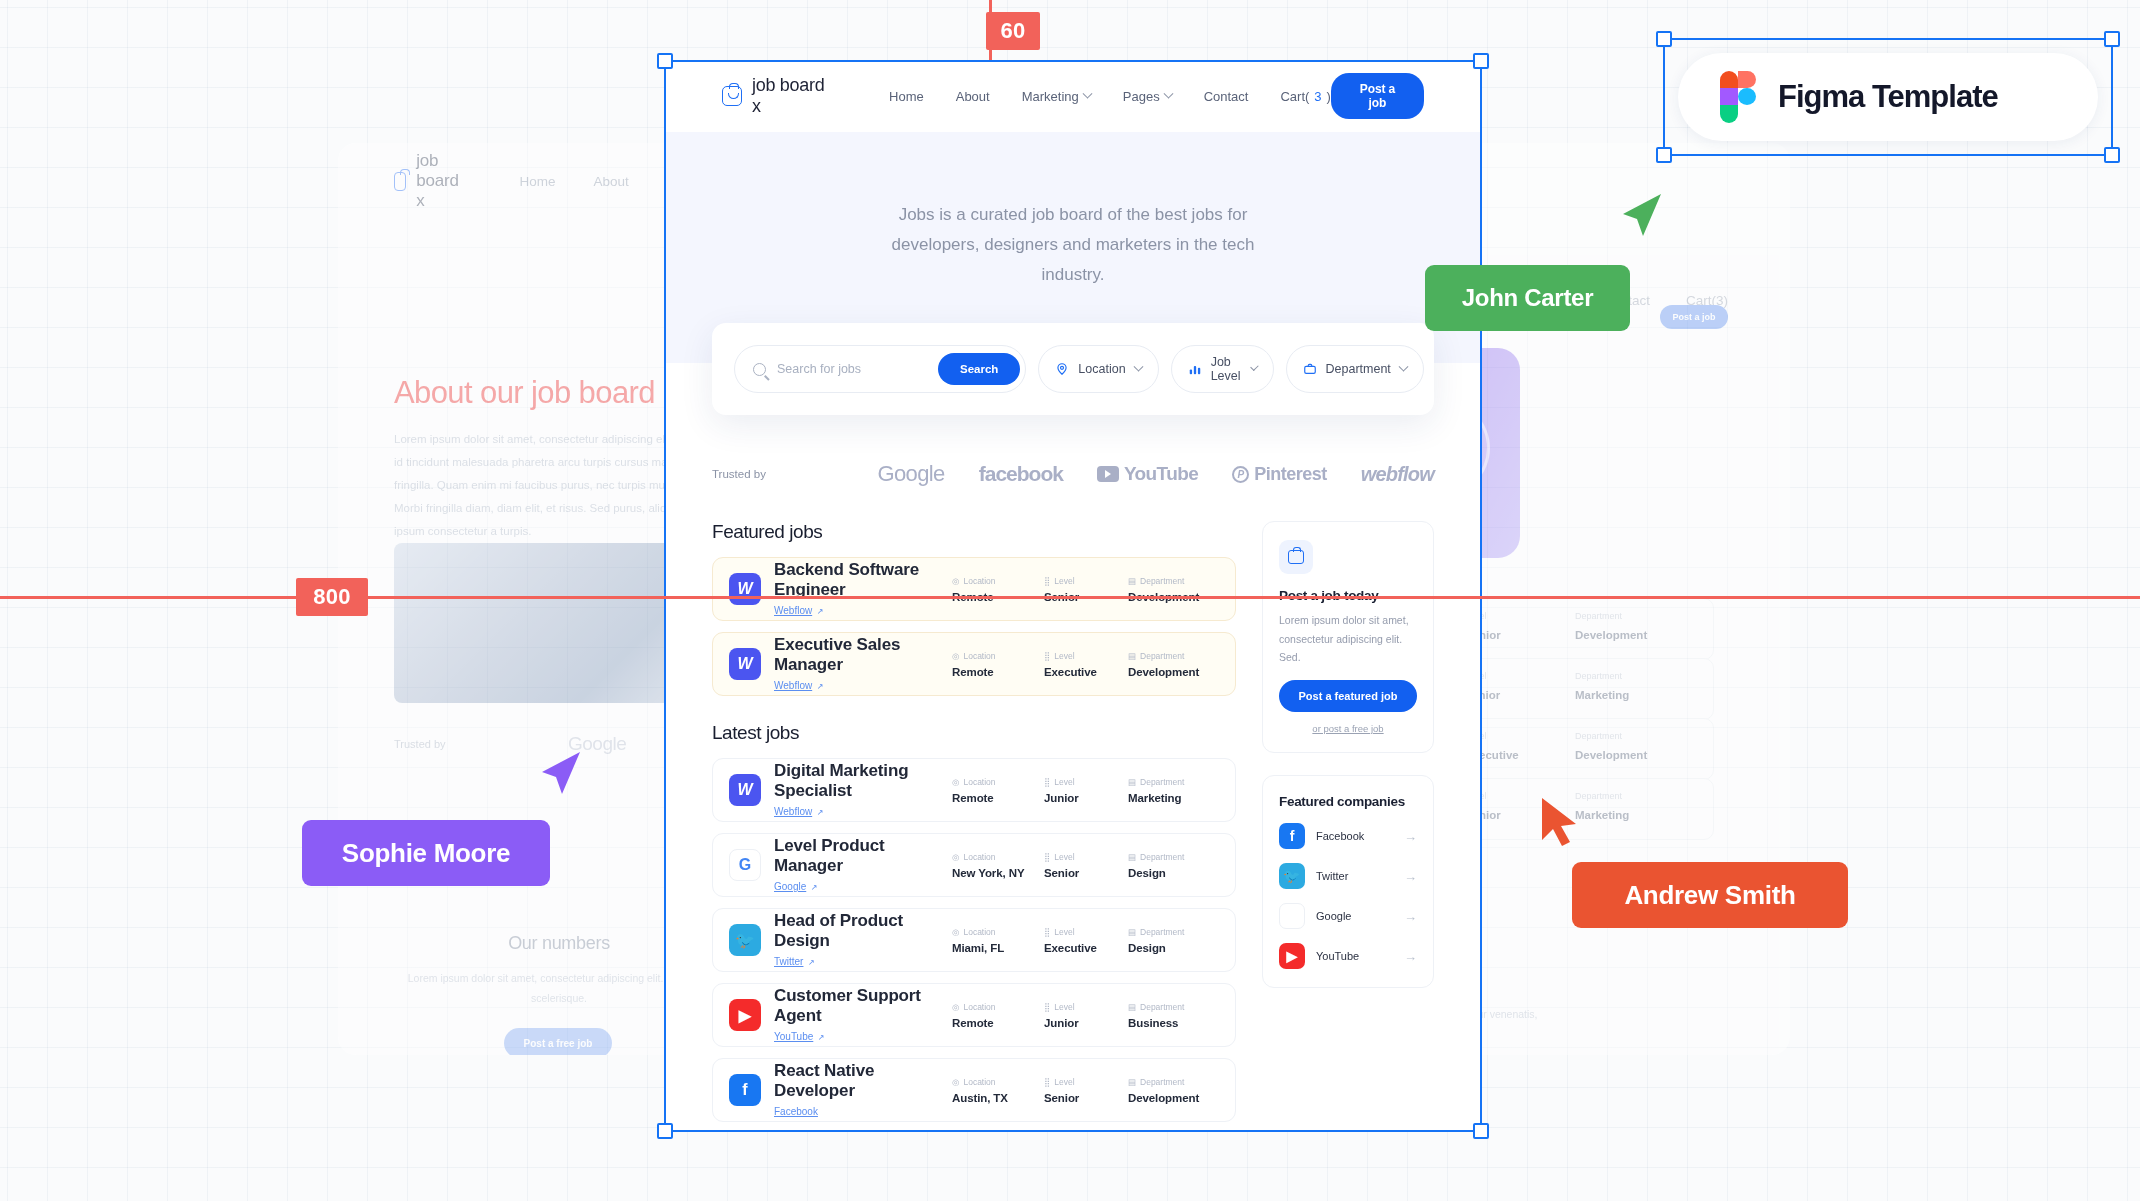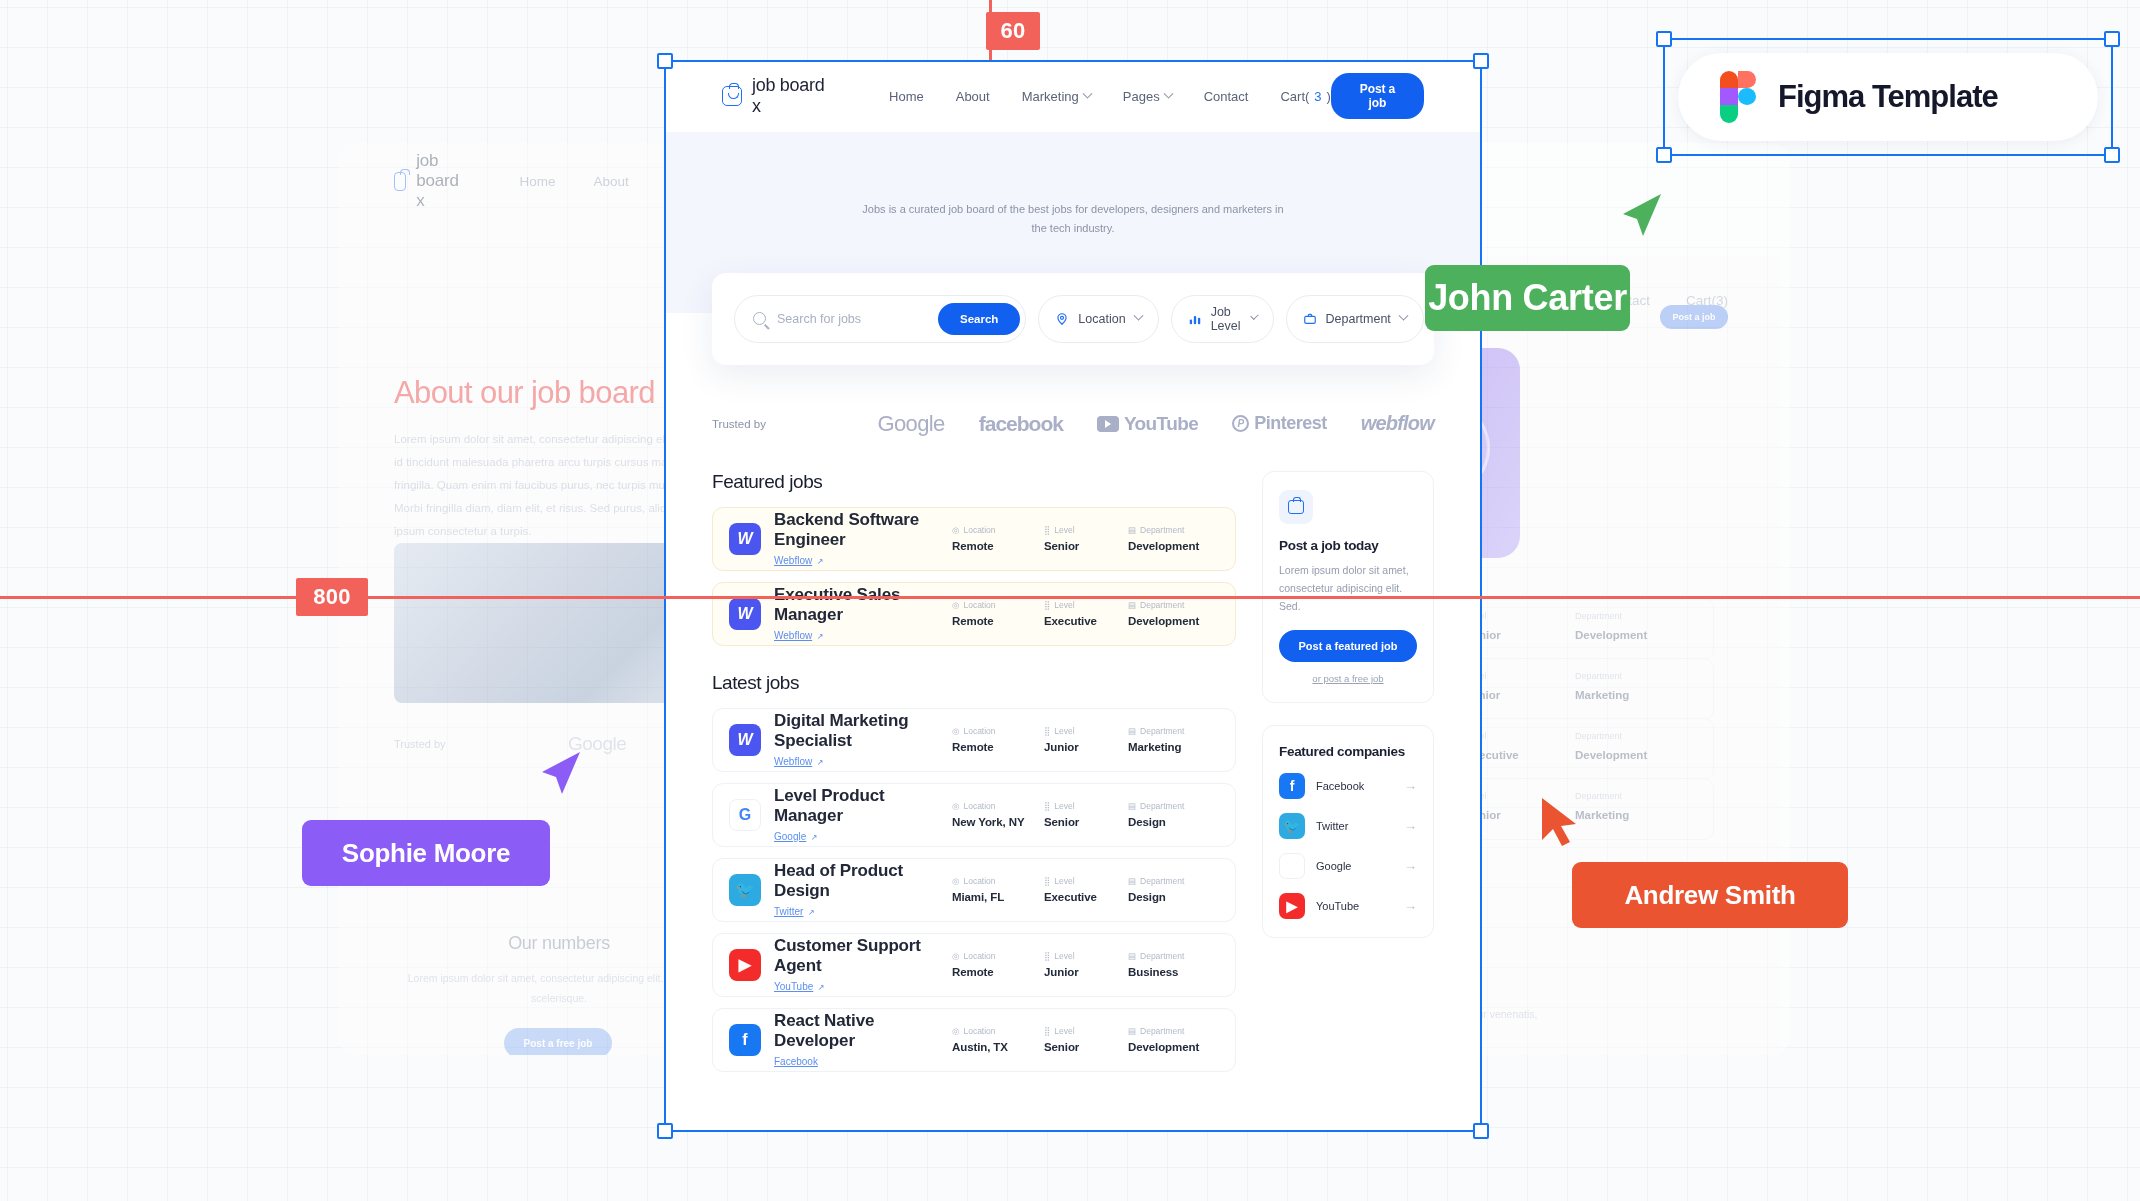--- a/index.html
+++ b/index.html
@@ -113,21 +113,21 @@
           transform:rotate(45deg) translate(-2px,-2px); }
   .cart-n { color:#1f6ff5; }
   .btn-postjob {
     margin-left:auto; background:#1260f0; color:#fff; font-size:12px; font-weight:bold;
     padding:9px 20px; border-radius:18px; border:none; cursor:pointer; letter-spacing:-.1px;
   }
 
   
   .hero { background:#f4f6fe; padding:52px 0 74px; text-align:center; }
   .hero h1 { font-size:31px; line-height:1.33; color:#181d2e; letter-spacing:-.8px; font-weight:bold;}
-  .hero p { margin:16px auto 0; width:430px; font-size:11px; line-height:1.75; color:#8b93a6; }
+  .hero p { margin:16px auto 0; width:430px; font-size:17px; line-height:1.75; color:#8b93a6; }
 
   
   .search-wrap { position:relative; margin:-40px 48px 0; }
   .search-card {
     background:#fff; border-radius:14px; padding:22px 22px;
     box-shadow:0 10px 34px rgba(30,50,110,.09);
     display:flex; gap:12px; align-items:center;
   }
   .search-pill {
     flex:1.55; display:flex; align-items:center; height:48px; border:1px solid #e8ecf3;
@@ -207,21 +207,21 @@
         text-decoration:underline; margin-top:11px; }
   .comp-row { display:flex; align-items:center; gap:11px; margin-top:14px; }
   .comp-logo{ width:26px; height:26px; border-radius:7px; flex:none; display:flex;
         align-items:center; justify-content:center; color:#fff; font-size:14px; font-weight:bold;}
   .comp-name{ font-size:11px; color:#2b3142; }
   .comp-arrow{ margin-left:auto; color:#b9c0cd; font-size:13px; }
   .clabel {
     position:absolute; color:#fff; font-weight:bold; border-radius:9px;
     display:flex; align-items:center; justify-content:center; letter-spacing:-.3px;
   }
-  #label-john   { left:1425px; top:265px; width:205px; height:66px; background:#4cb05c; font-size:36px; }
+  #label-john   { left:1425px; top:265px; width:205px; height:66px; background:#4cb05c; font-size:24px; }
   #label-sophie { left:302px;  top:820px; width:248px; height:66px; background:#8b5cf6; font-size:26px; }
   #label-andrew { left:1572px; top:862px; width:276px; height:66px; background:#ea5431; font-size:26px; }
 
   
   #figma-pill {
     position:absolute; left:1678px; top:53px; width:420px; height:88px;
     background:#fff; border-radius:44px; display:flex; align-items:center;
     padding-left:42px; gap:22px; box-shadow:0 2px 14px rgba(30,50,110,.07);
   }
   #figma-pill .fname { font-size:31px; font-weight:bold; color:#14182a; letter-spacing:-1px;}

